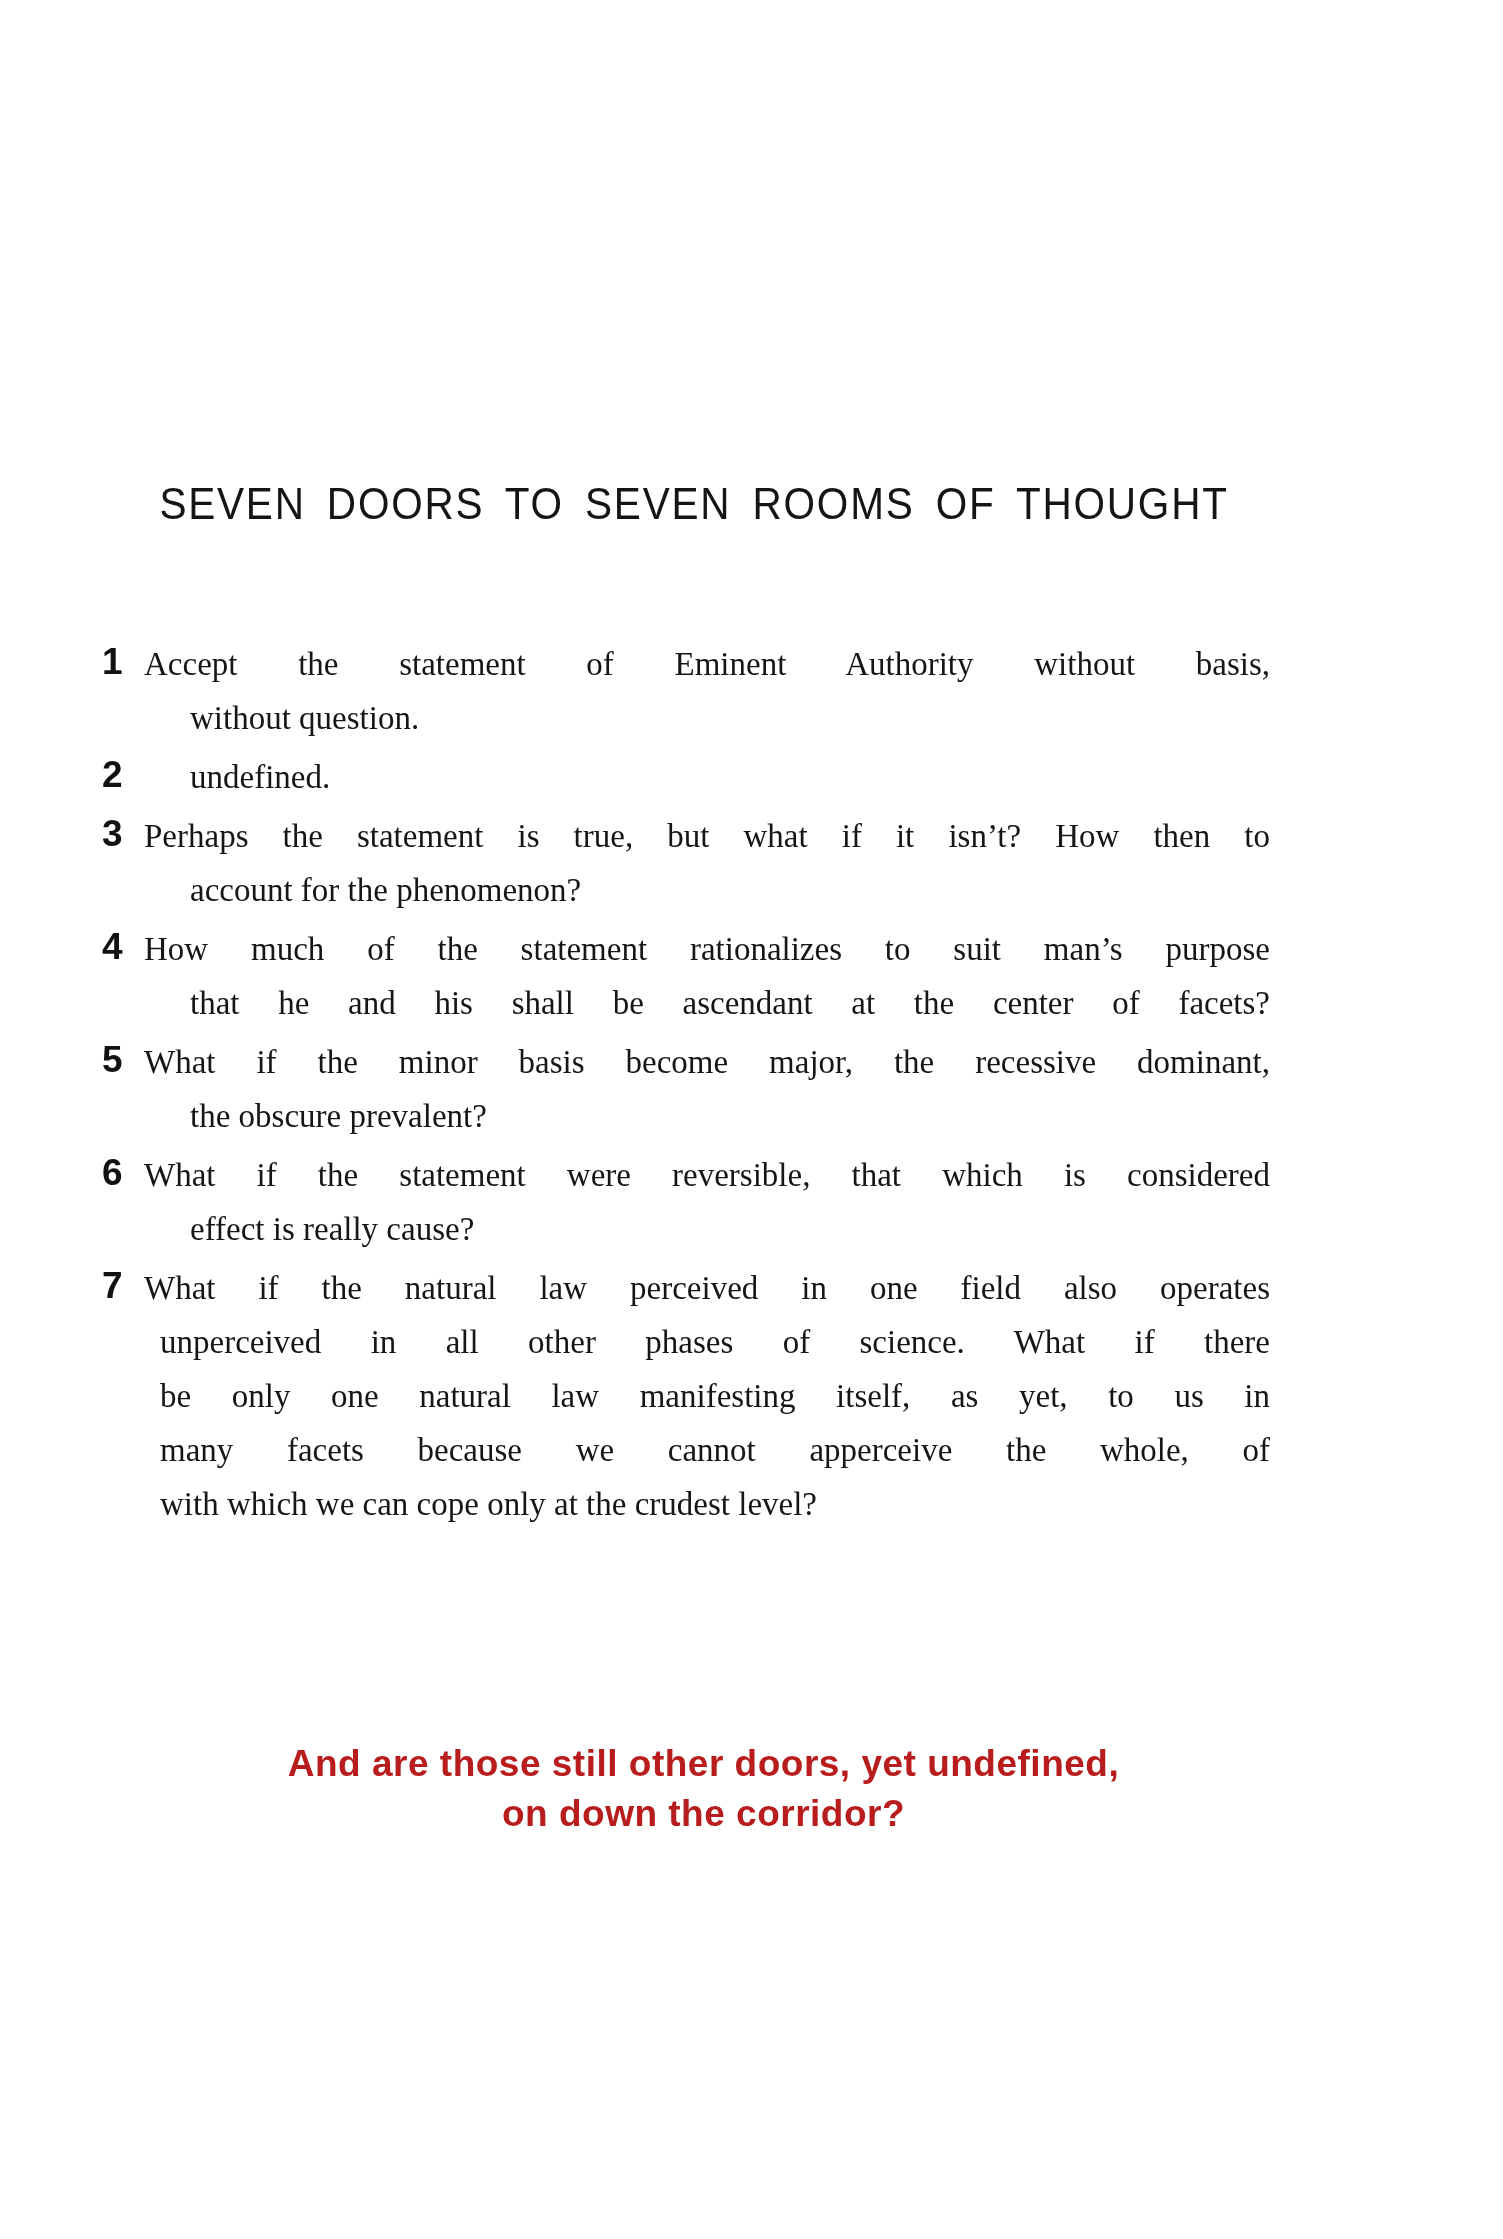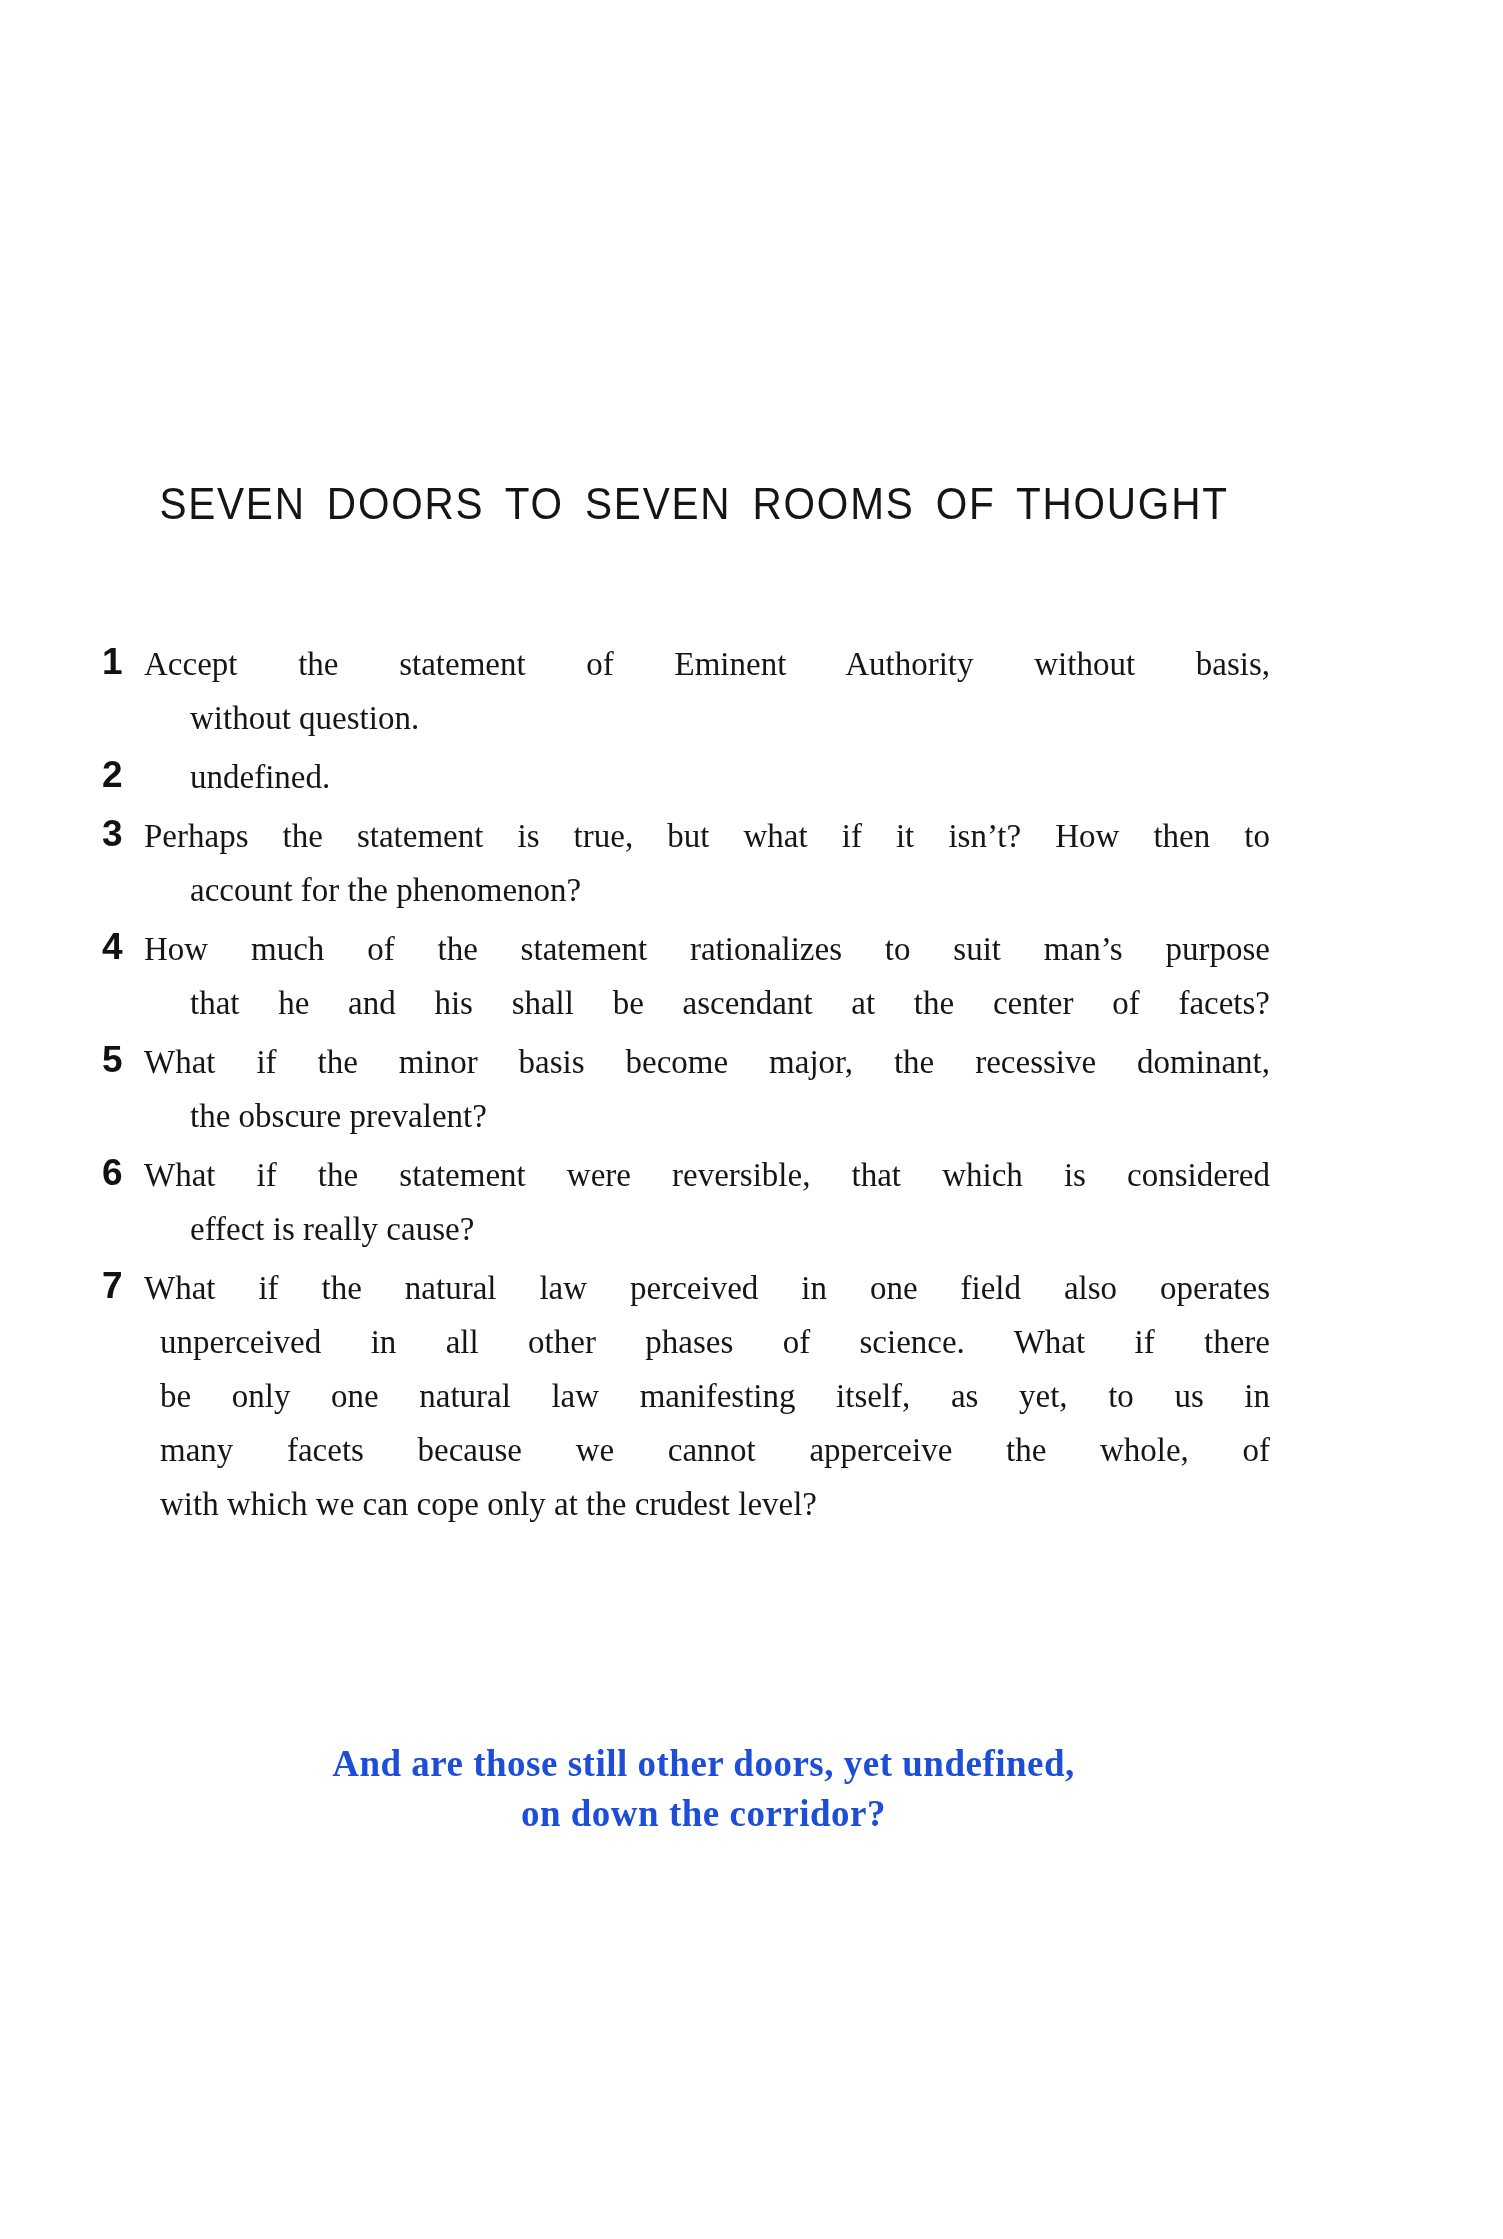--- a/index.html
+++ b/index.html
@@ -71,26 +71,26 @@
     color: #121212;
   }
 
   
   .closing {
     position: absolute;
     top: 1739px;
     left: 0;
     width: 1407px;
     text-align: center;
-    font-family: Liberation Serif, serif;
+    font-family: Liberation Sans, sans-serif;
     font-weight: bold;
     font-size: 37px;
     line-height: 50px;
     letter-spacing: 0.5px;
-    color: #1d4ed8;
+    color: #b91c1c;
   }
   .closing .c-line { display: block; }
 </style>
 </head>
 <body>
 
 <div class="page">
 
   <div class="title">
     <span class="title-inner">SEVEN DOORS TO SEVEN ROOMS OF THOUGHT</span>

